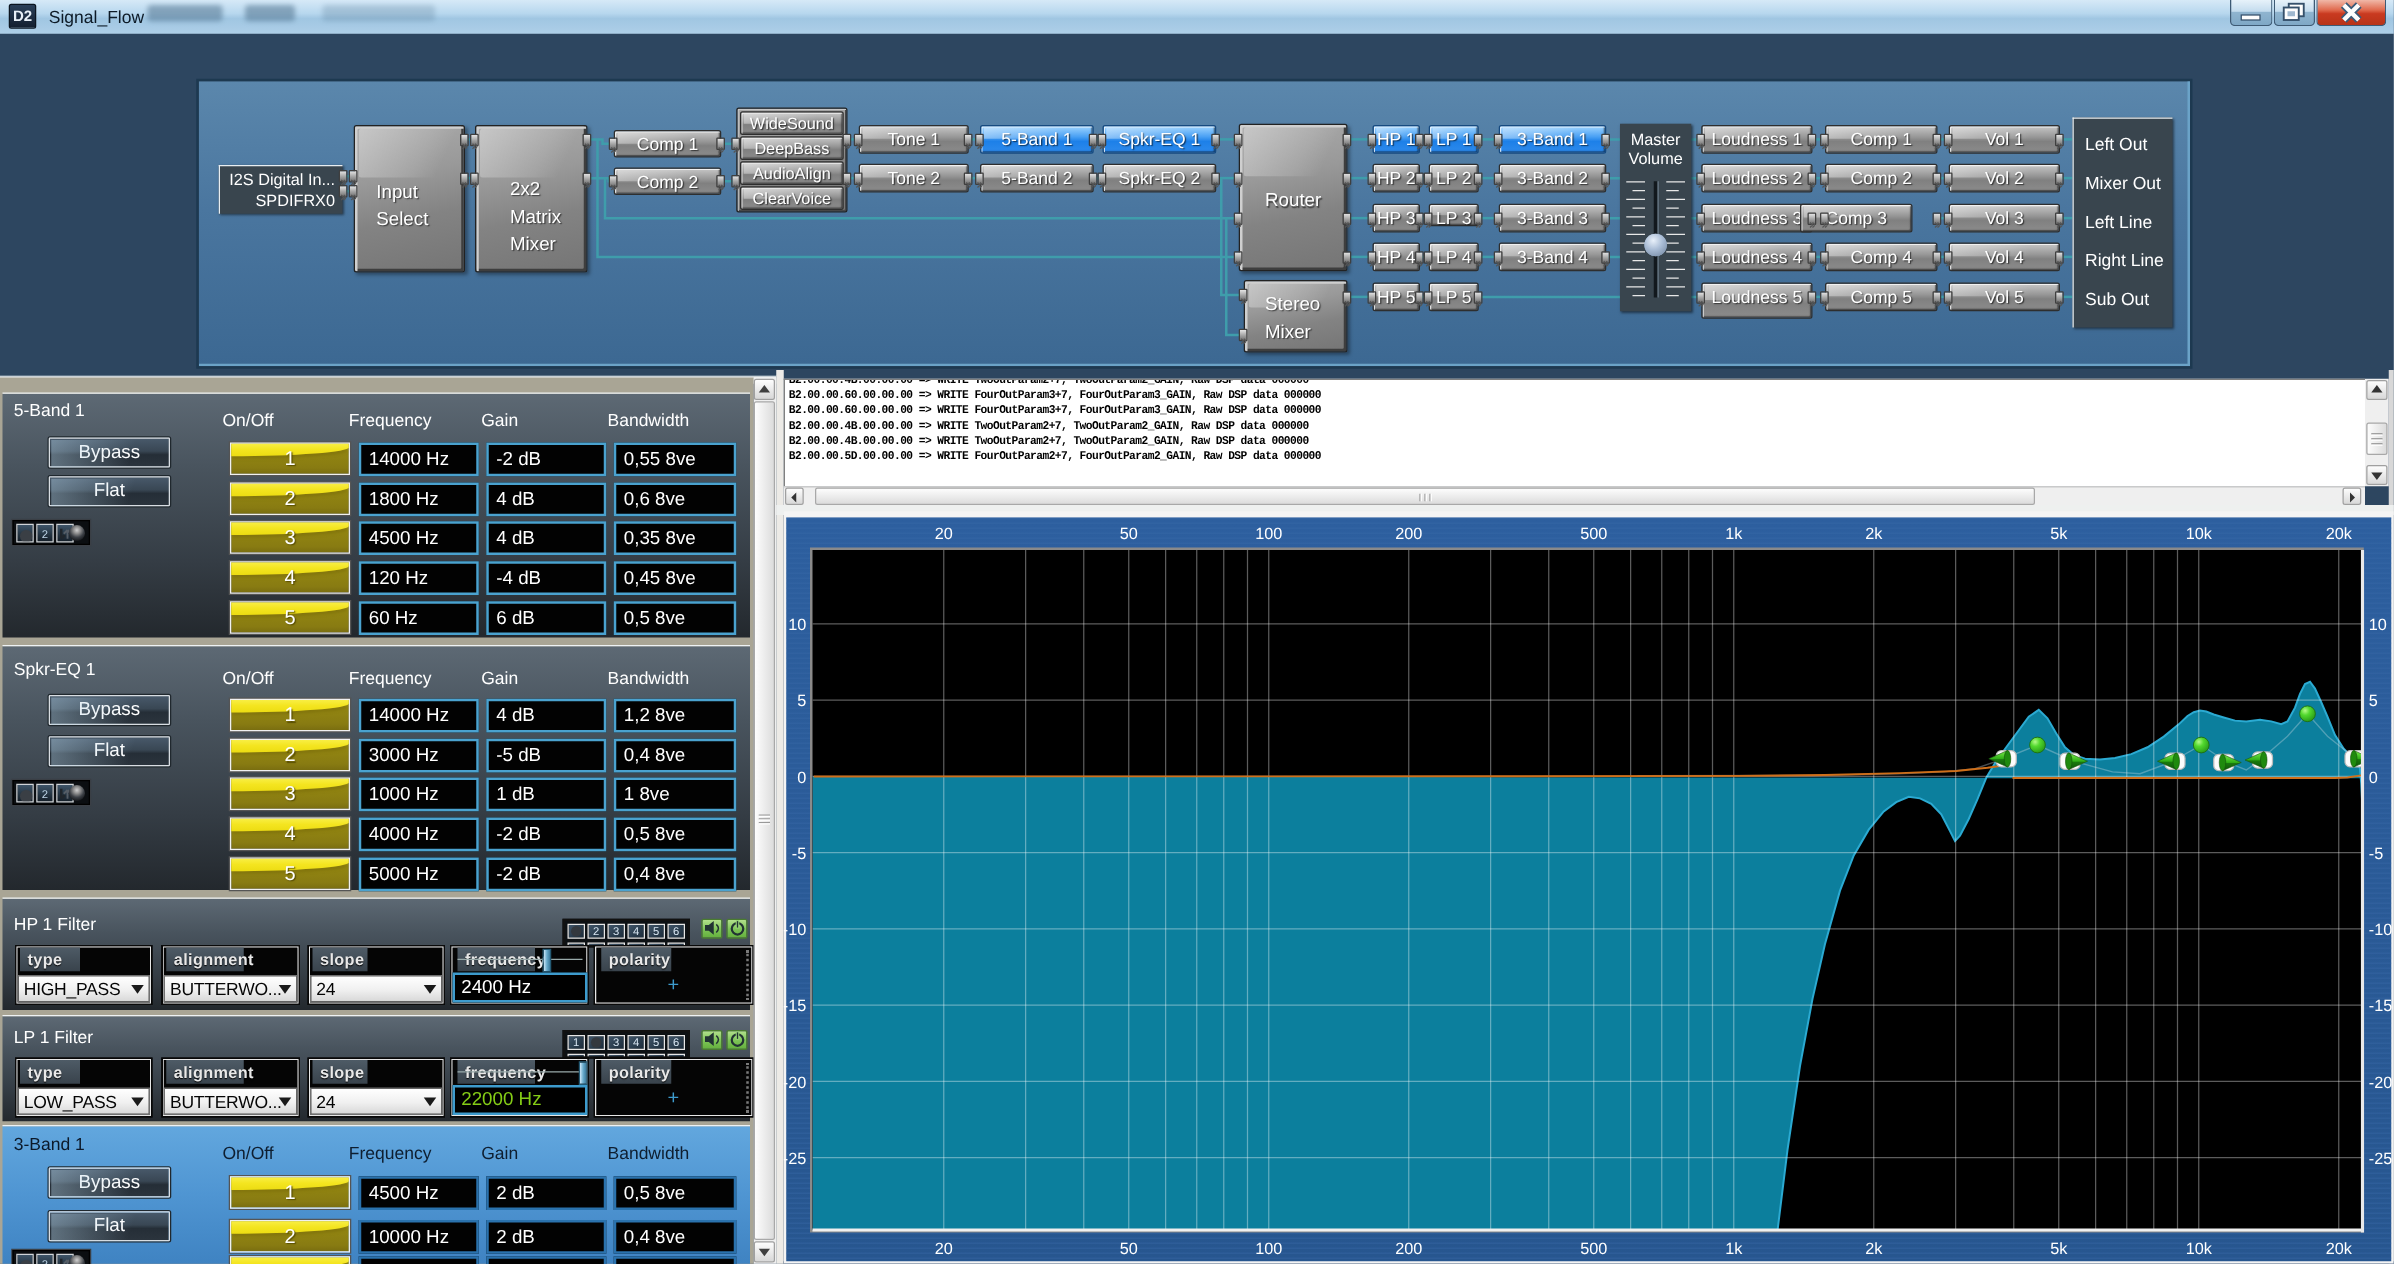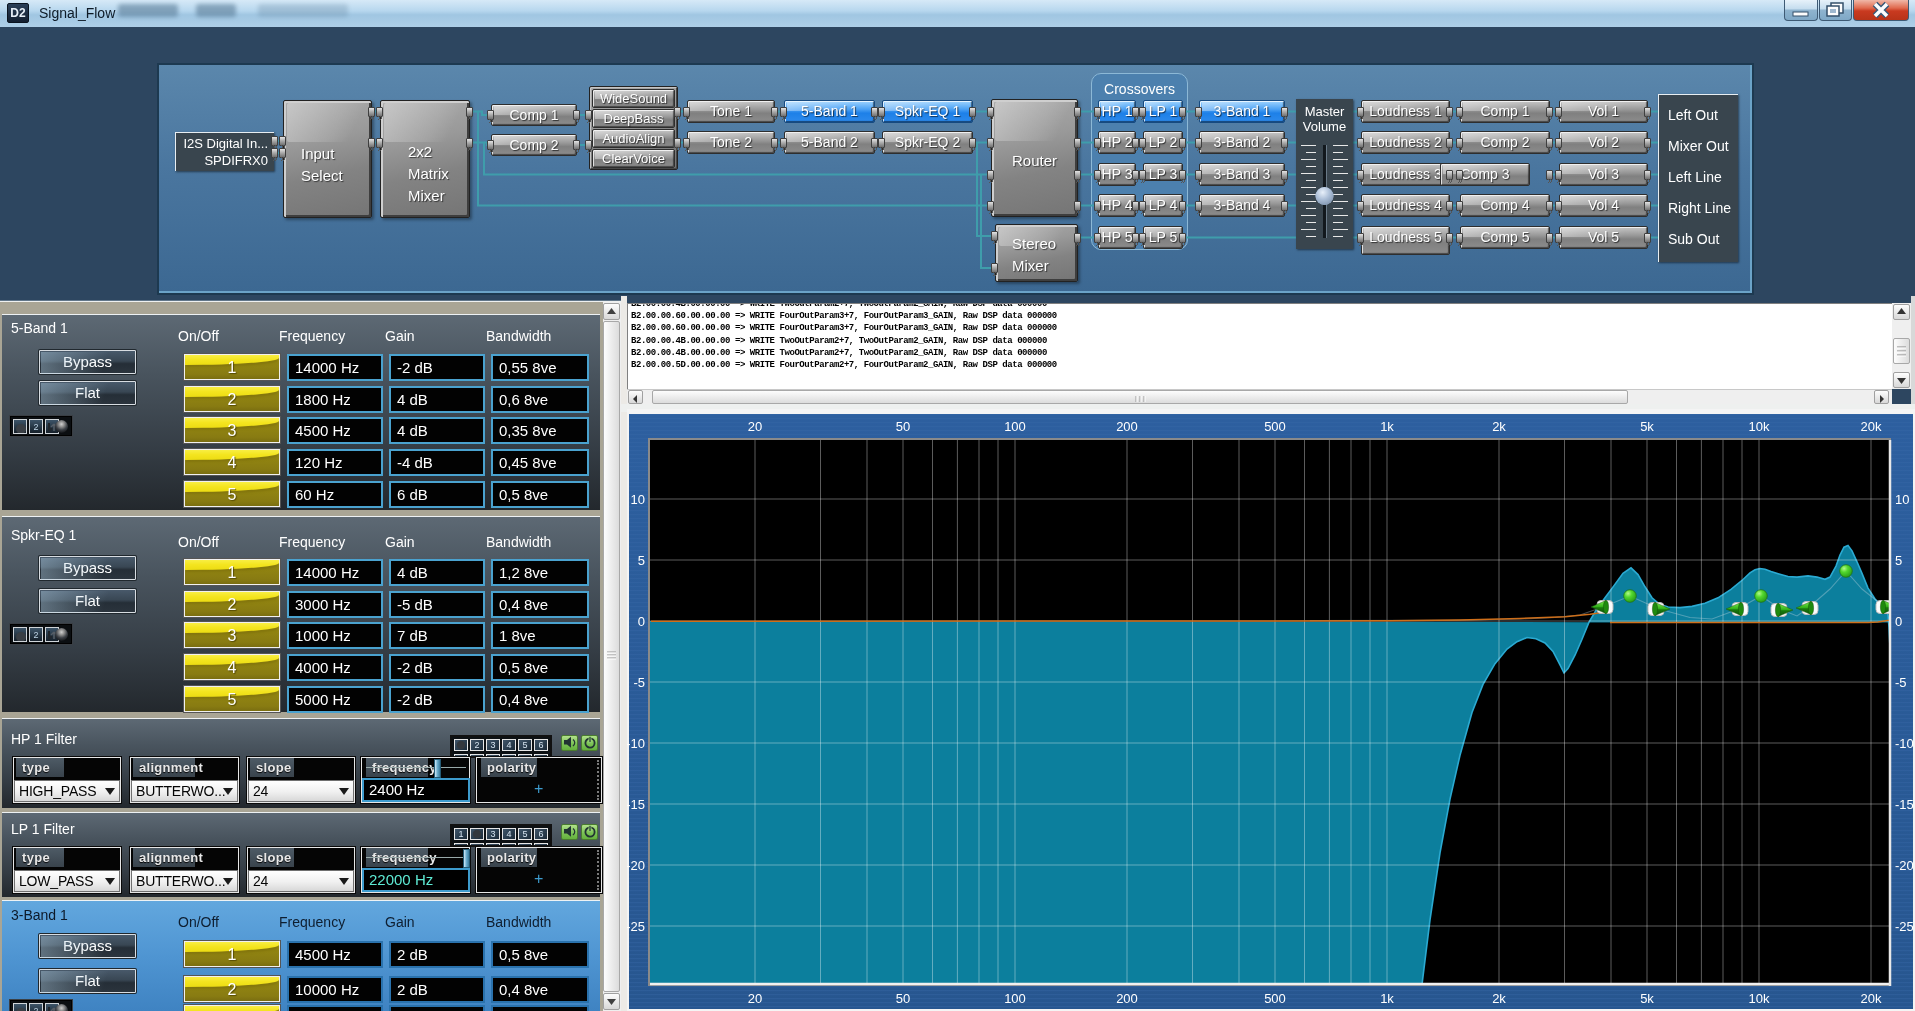--- a/index.html
+++ b/index.html
@@ -74,23 +74,20 @@
 <div class="abs capbtn" id="btnmax"><svg width="31" height="19">
         <rect x="11" y="3" width="12" height="10" fill="#fdfdfd" stroke="#35506b" stroke-width="1.5"></rect>
         <rect x="7" y="6" width="12" height="10" fill="#fdfdfd" stroke="#35506b" stroke-width="1.5"></rect>
         <rect x="10" y="9" width="6" height="4" fill="#9fb8cf"></rect>
       </svg></div>
 <div class="abs capbtn" id="btncls"><svg width="54" height="19">
         <path d="M21 4 L33 16 M33 4 L21 16" stroke="#3a5a78" stroke-width="6.5" fill="none"></path>
         <path d="M21 4 L33 16 M33 4 L21 16" stroke="#fdfdfd" stroke-width="3.5" fill="none"></path>
       </svg></div>
 <div class="abs" id="flowpanel"></div>
-<div class="abs" id="xover">
-      <div style="margin-top:7px">Crossovers</div>
-    </div>
 <svg class="abs" style="left:0;top:0" width="1915" height="300">
       <g stroke="#3f9dab" stroke-width="2" fill="none">
         <path d="M274,141 L283,141"></path>
         <path d="M274,153 L283,153"></path>
         <path d="M372,111.5 L380,111.5"></path>
         <path d="M372,142.5 L380,142.5"></path>
         <path d="M470,111.5 L478,111.5 L478,205.5 L991,205.5"></path>
         <path d="M478,111.5 L482,111.5 L482,115 L491,115"></path>
         <path d="M470,142.5 L484,142.5 L484,174.5 L991,174.5"></path>
         <path d="M484,142.5 L487,142.5 L487,145 L491,145"></path>
@@ -613,21 +610,21 @@
         <div class="ybtn" style="top:42.0px"><i></i><b style="position:relative;font-weight:normal">1</b></div>
         <div class="vbox c1" style="top:42.0px">14000 Hz</div>
         <div class="vbox c2" style="top:42.0px">4 dB</div>
         <div class="vbox c3" style="top:42.0px">1,2 8ve</div>
         <div class="ybtn" style="top:73.7px"><i></i><b style="position:relative;font-weight:normal">2</b></div>
         <div class="vbox c1" style="top:73.7px">3000 Hz</div>
         <div class="vbox c2" style="top:73.7px">-5 dB</div>
         <div class="vbox c3" style="top:73.7px">0,4 8ve</div>
         <div class="ybtn" style="top:105.4px"><i></i><b style="position:relative;font-weight:normal">3</b></div>
         <div class="vbox c1" style="top:105.4px">1000 Hz</div>
-        <div class="vbox c2" style="top:105.4px">7 dB</div>
+        <div class="vbox c2" style="top:105.4px">1 dB</div>
         <div class="vbox c3" style="top:105.4px">1 8ve</div>
         <div class="ybtn" style="top:137.1px"><i></i><b style="position:relative;font-weight:normal">4</b></div>
         <div class="vbox c1" style="top:137.1px">4000 Hz</div>
         <div class="vbox c2" style="top:137.1px">-2 dB</div>
         <div class="vbox c3" style="top:137.1px">0,5 8ve</div>
         <div class="ybtn" style="top:168.8px"><i></i><b style="position:relative;font-weight:normal">5</b></div>
         <div class="vbox c1" style="top:168.8px">5000 Hz</div>
         <div class="vbox c2" style="top:168.8px">-2 dB</div>
         <div class="vbox c3" style="top:168.8px">0,4 8ve</div>
       </div>
@@ -710,21 +707,21 @@
         <div class="flbl" style="left:14px;top:35px;width:48px">type</div>
         <div class="flbl" style="left:131px;top:35px;width:62px">alignment</div>
         <div class="flbl" style="left:248px;top:35px;width:44px">slope</div>
         <div class="flbl" style="left:364px;top:35px;width:62px">frequency</div>
         <div class="flbl" style="left:479px;top:35px;width:56px">polarity</div>
         <div class="abs" style="left:364px;top:44px;width:100px;height:1px;background:#9aa"></div>
         <div class="abs" style="left:461px;top:36px;width:7px;height:19px;background:linear-gradient(90deg,#cfe8f8,#6aaccc 50%,#3c7a9c);border:1px solid #245a74"></div>
         <div class="fdrop" style="left:12px;top:57px;width:106px">LOW_PASS<s></s></div>
         <div class="fdrop" style="left:129px;top:57px;width:107px">BUTTERWO...<s></s></div>
         <div class="fdrop" style="left:246px;top:57px;width:106px">24<s></s></div>
-        <div class="abs" style="left:360px;top:55px;width:108px;height:24px;background:#000;border:2px solid #3d9bcd;color:#5eead4;font-size:15px;line-height:20px;padding-left:5px">22000 Hz</div>
+        <div class="abs" style="left:360px;top:55px;width:108px;height:24px;background:#000;border:2px solid #3d9bcd;color:#84cc16;font-size:15px;line-height:20px;padding-left:5px">22000 Hz</div>
         <div class="abs" style="left:532px;top:57px;color:#3d9bcd;font-size:16px">+</div>
         <div class="abs" style="left:595px;top:37px;width:1px;height:40px;border-right:2px dotted #7a7a7a"></div>
       </div>
 <div class="sect3" style="top:598px;height:111px">
         <div class="stitle" style="top:6px">3-Band 1</div>
         <div class="shdr" style="left:176px;top:13px;color:#0e1e30">On/Off</div>
         <div class="shdr" style="left:277px;top:13px;color:#0e1e30">Frequency</div>
         <div class="shdr" style="left:383px;top:13px;color:#0e1e30">Gain</div>
         <div class="shdr" style="left:484px;top:13px;color:#0e1e30">Bandwidth</div>
         <div class="btn3d" style="top:33px"><i></i>Bypass</div>

